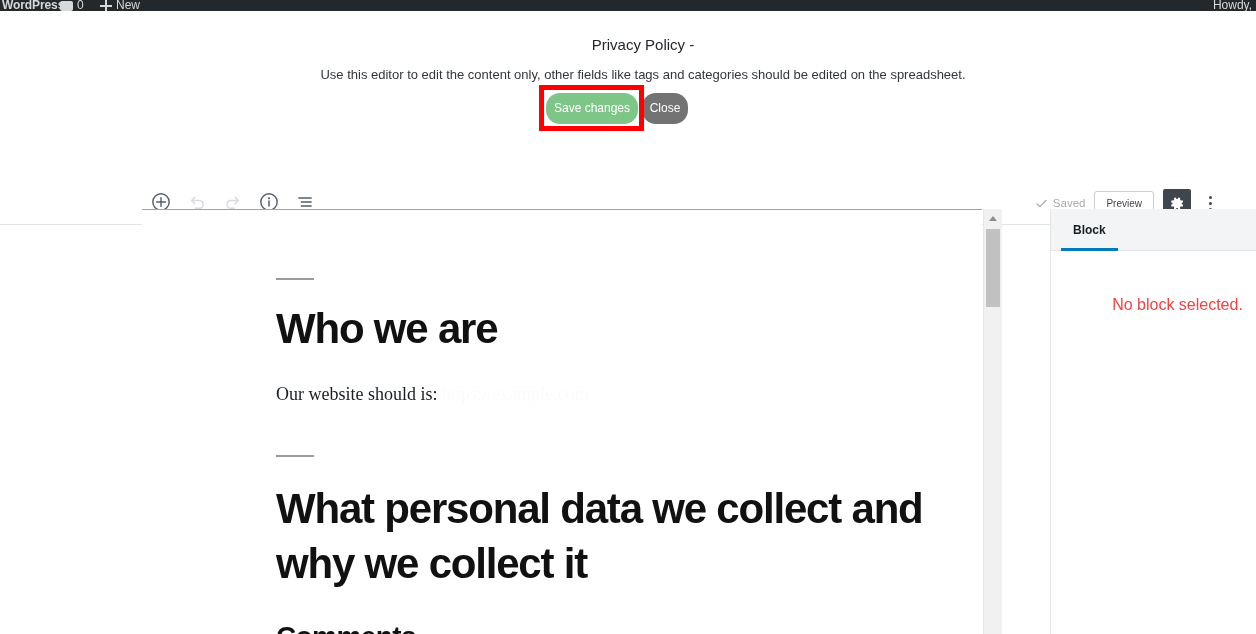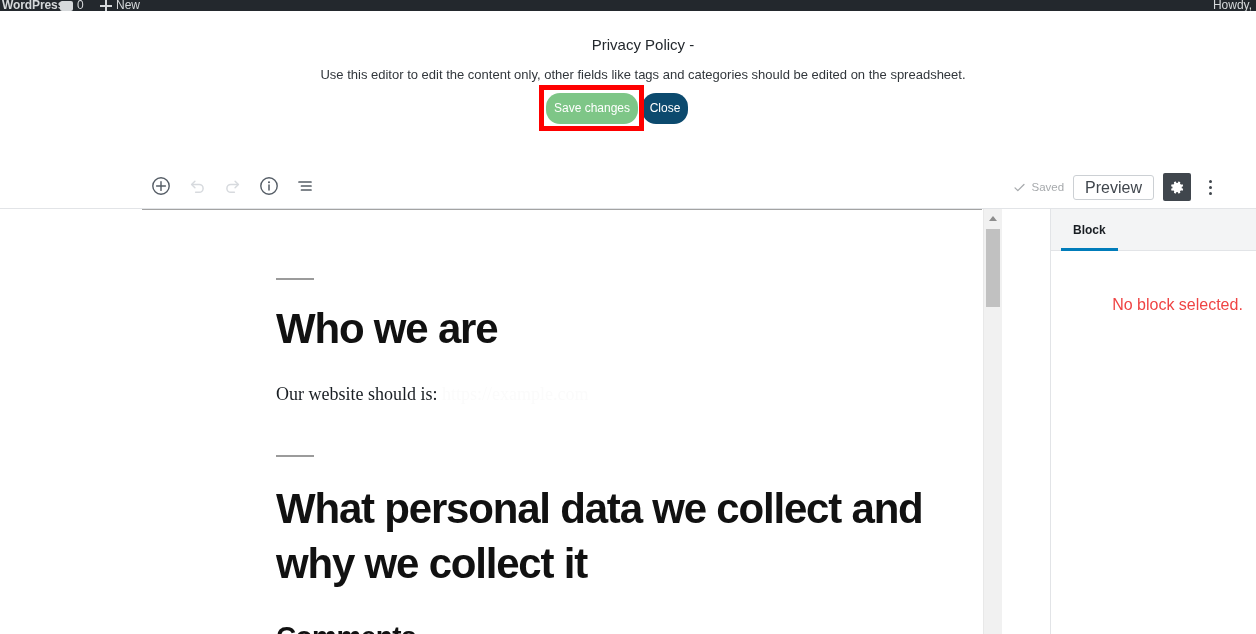--- a/index.html
+++ b/index.html
@@ -131,21 +131,21 @@
     height: 31px;
     line-height: 31px;
     background: #7ec687;
   }
   .btn-close {
     left: 642px;
     top: 0;
     width: 46px;
     height: 31px;
     line-height: 31px;
-    background: #0c4a6e;
+    background: #737373;
   }
 
   
   .hl-ring {
     position: absolute;
     left: 539px;
     top: 85px;
     width: 105px;
     height: 46px;
     border: 5px solid #fe0000;
@@ -157,21 +157,21 @@
   .editor {
     position: absolute;
     top: 155px; left: 0;
     width: 1256px;
     height: 479px;
     background: #ffffff;
   }
 
   .editor-toolbar {
     position: absolute;
-    top: 0; left: 0;
+    top: 16px; left: 0;
     width: 1256px;
     height: 54px;
     background: #ffffff;
     border-bottom: 1px solid #e2e4e7;
     box-sizing: border-box;
   }
 
   .tb-left {
     position: absolute;
     left: 150px;
@@ -207,21 +207,21 @@
     align-items: center;
     gap: 5px;
     color: #a7aaad;
     font-size: 11.5px;
     font-family: "Liberation Sans", sans-serif;
   }
   .preview-btn {
     height: 25px;
     line-height: 23px;
     padding: 0 11px;
-    font-size: 16px;
+    font-size: 10px;
     color: #40464d;
     background: #ffffff;
     border: 1px solid #ccd0d4;
     border-radius: 3px;
     cursor: pointer;
     font-family: "Liberation Sans", sans-serif;
   }
   .gear-btn {
     width: 28px; height: 28px;
     background: #40464d;

